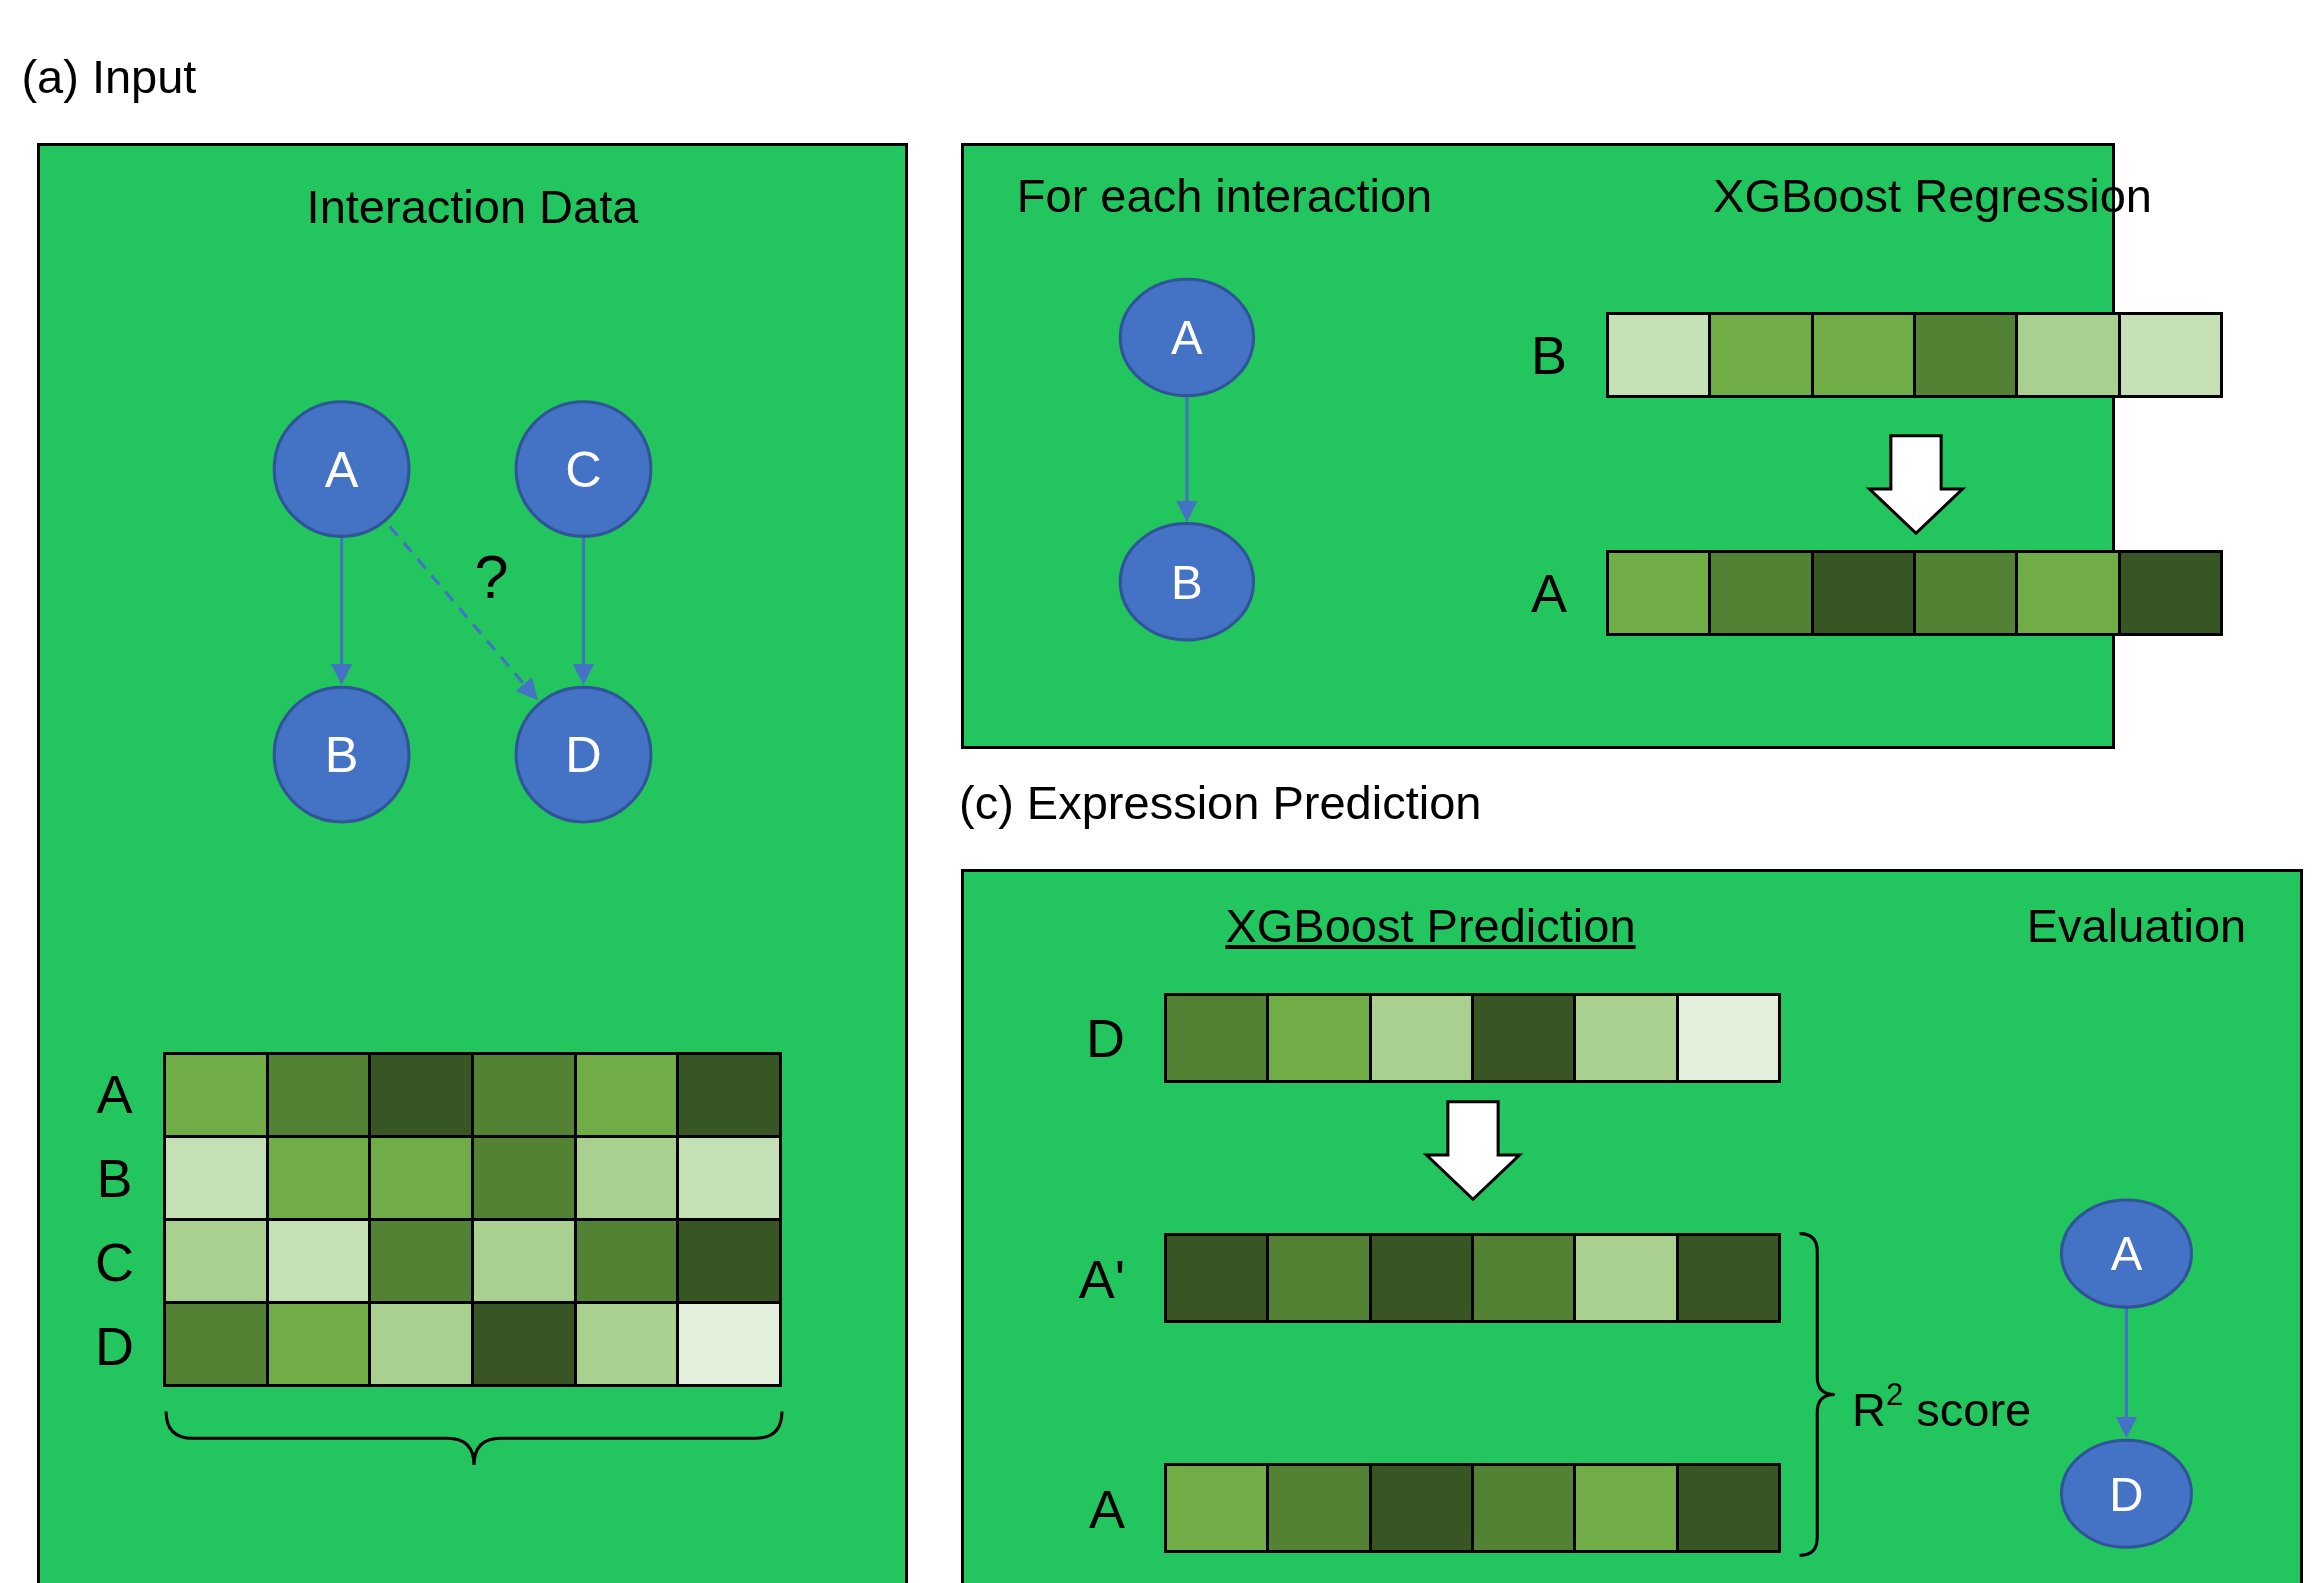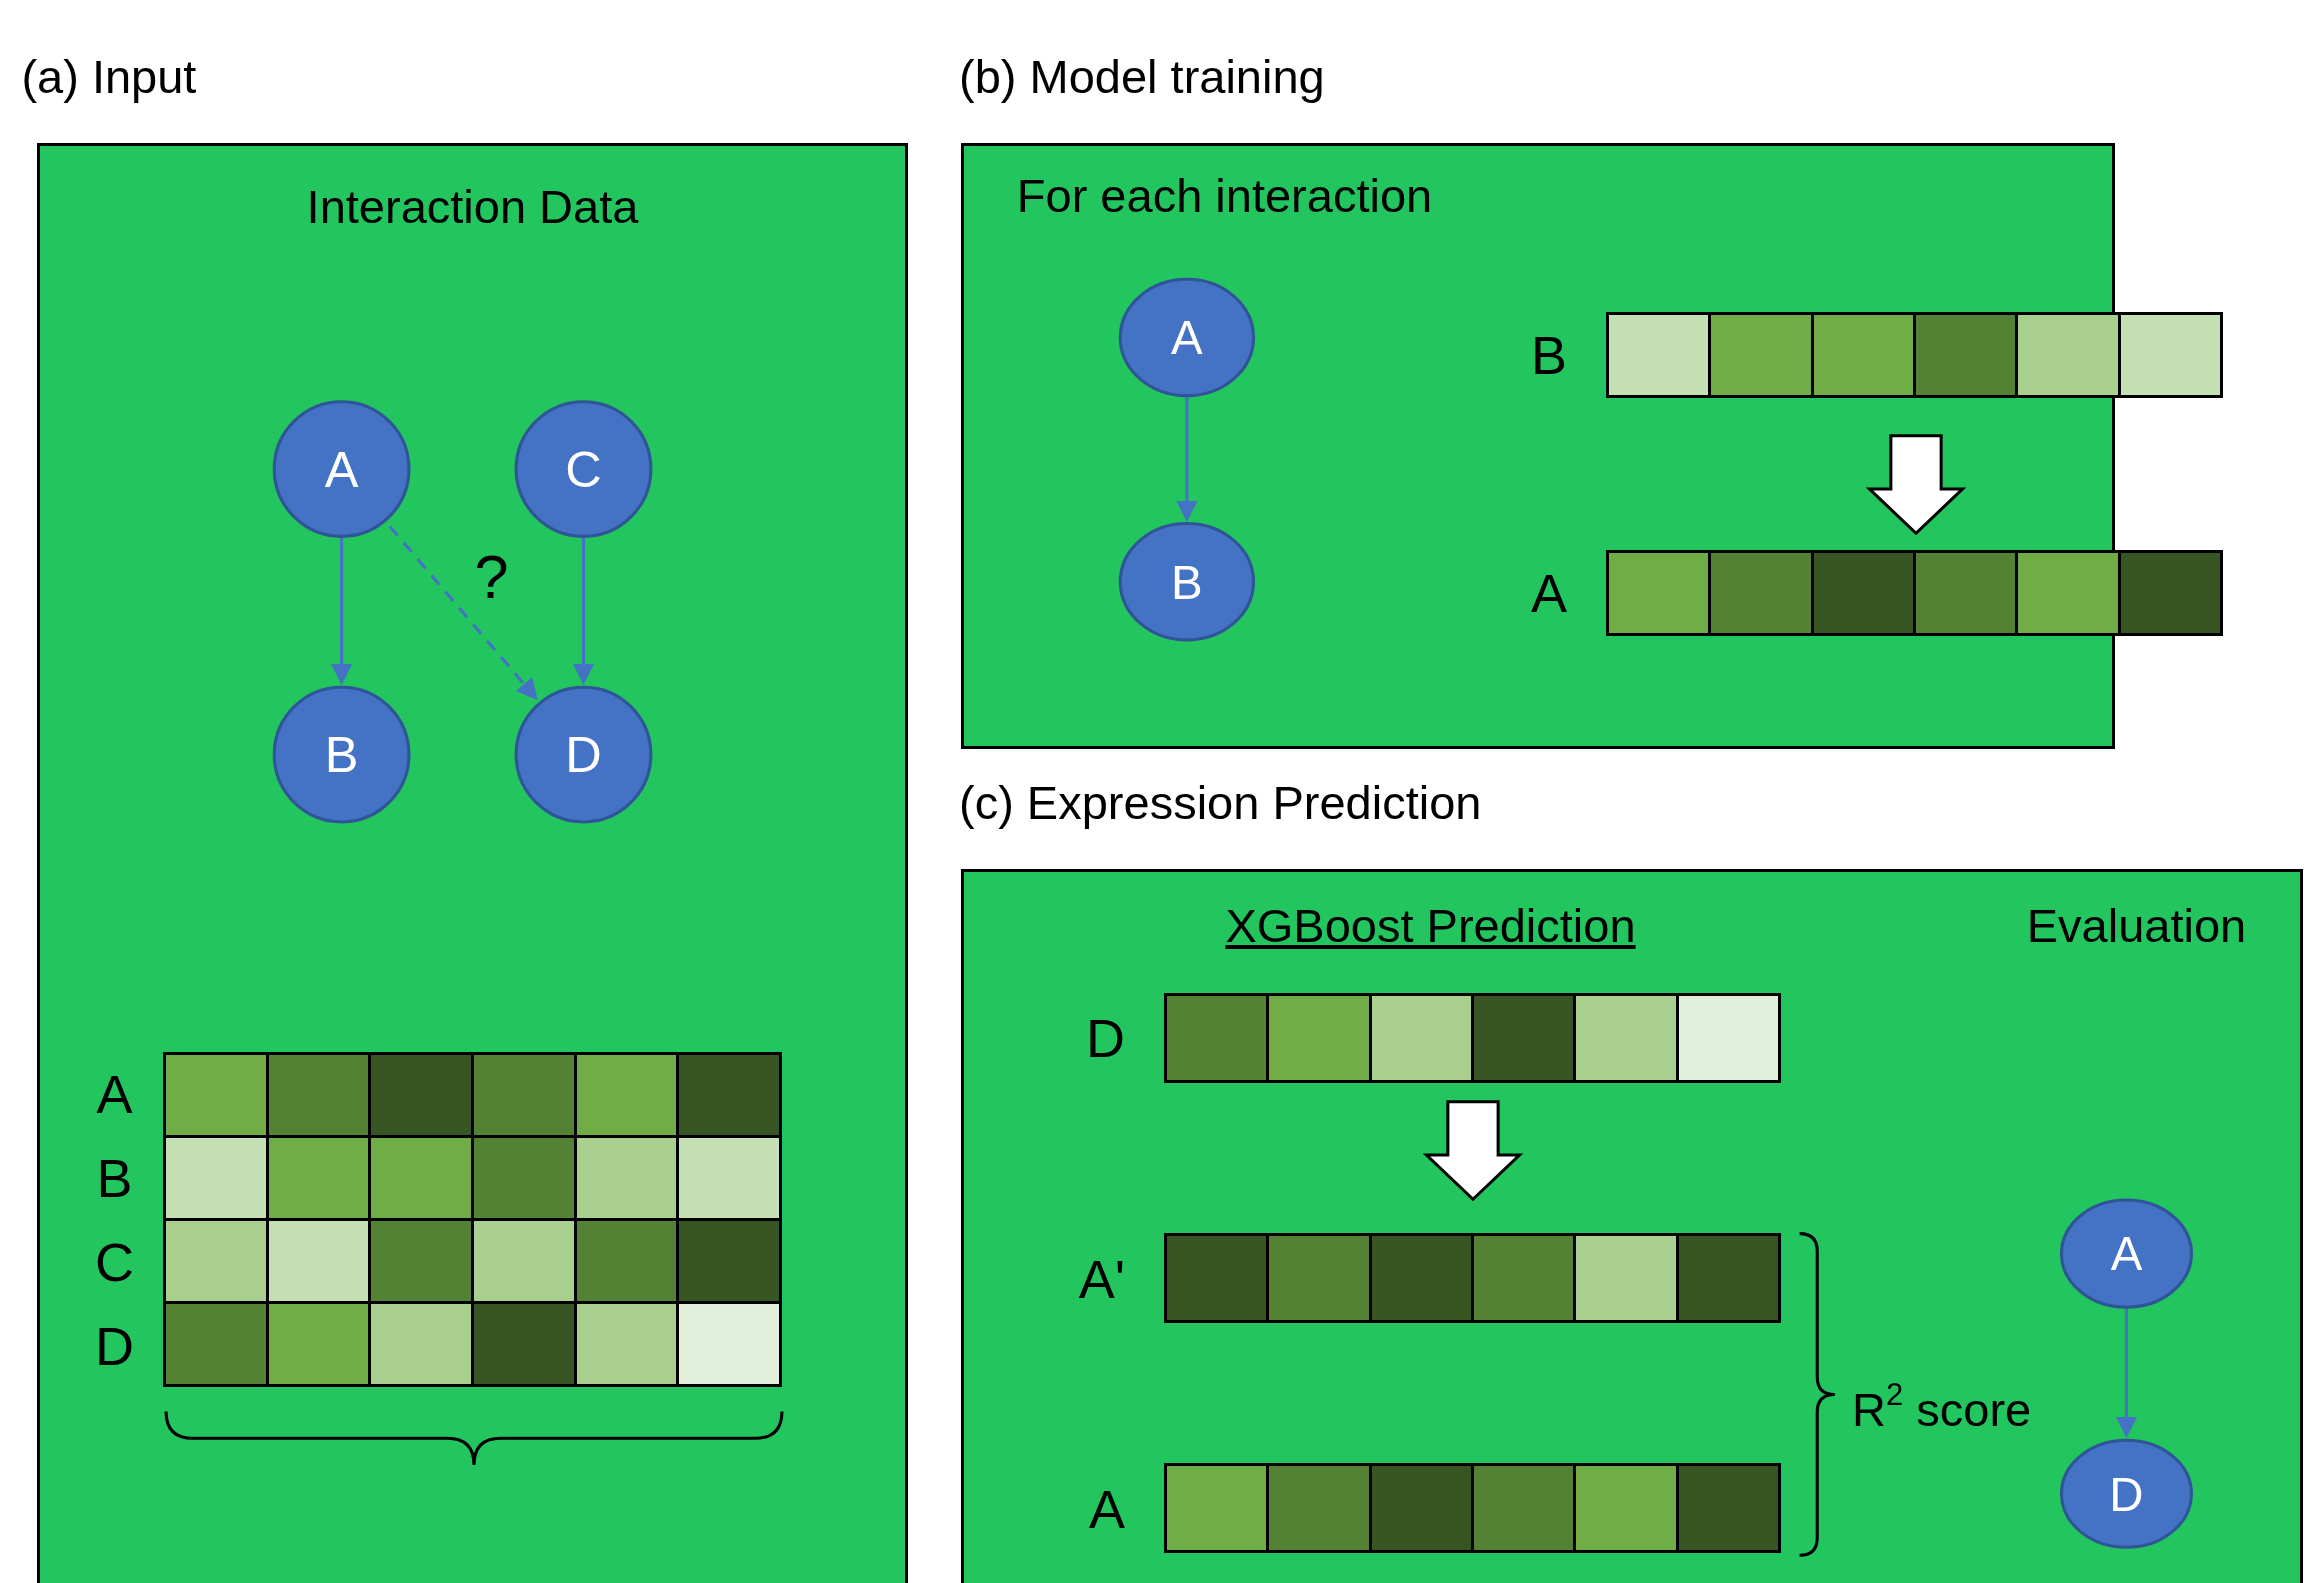--- a/index.html
+++ b/index.html
@@ -34,21 +34,20 @@
   .slabel{position:absolute;width:77px;font-size:54px;line-height:55px;text-align:right;white-space:nowrap;}
   .r2-label{position:absolute;font-size:47px;line-height:57px;white-space:nowrap;}
   .r2-label .sup{font-size:31px;vertical-align:21.4px;}
 </style>
 </head>
 <body>
 
 <div class="canvas">
 
   <div class="fig-title" style="left:21.4px;top:13.8px;">(a) Input</div>
-  <div class="fig-title" style="left:959px;top:13.8px;">(b) Model training</div>
   <div class="fig-title" style="left:959px;top:740px;">(c) Expression Prediction</div>
 
   <div class="panel" style="left:37px;top:107px;width:871px;height:1456px;">
 
     <div class="heading center-span" style="top:34px;">Interaction Data</div>
 
     <svg style="left:0;top:0;" width="865" height="865" viewBox="0 0 1130 1130">
       <defs>
         <marker id="mk-a" viewBox="0 0 10 10" refX="1" refY="5" markerWidth="7" markerHeight="7" orient="auto-start-reverse">
           <path d="M0,0 L10,5 L0,10 z" style="fill:var(--arrow-blue,#4472C4)"></path>
@@ -113,20 +112,21 @@
 
     <svg style="left:123px;top:1256px;" width="622" height="77" viewBox="0 0 812 100">
       <path class="brace" d="M 4,12 Q 4,47 39,47 H 371 Q 406,47 406,82 Q 406,47 441,47 H 773 Q 808,47 808,12"></path>
     </svg>
 
   </div>
 
   <div class="panel" style="left:961px;top:107px;width:1154px;height:606px;">
 
     <div class="heading" style="left:0;width:521px;top:23px;">For each interaction</div>
+    <div class="heading" style="left:708px;width:521px;top:23px;">XGBoost Regression</div>
 
     <svg style="left:0;top:0;" width="383" height="536" viewBox="0 0 500 700">
       <defs>
         <marker id="mk-b" viewBox="0 0 10 10" refX="1" refY="5" markerWidth="7" markerHeight="7" orient="auto-start-reverse">
           <path d="M0,0 L10,5 L0,10 z" style="fill:var(--arrow-blue,#4472C4)"></path>
         </marker>
       </defs>
       <line class="blue-line" x1="291" y1="326" x2="291" y2="466" marker-end="url(#mk-b)"></line>
       <ellipse class="node" cx="291" cy="250" rx="87" ry="76"></ellipse>
       <ellipse class="node" cx="291" cy="569" rx="87" ry="76"></ellipse>

